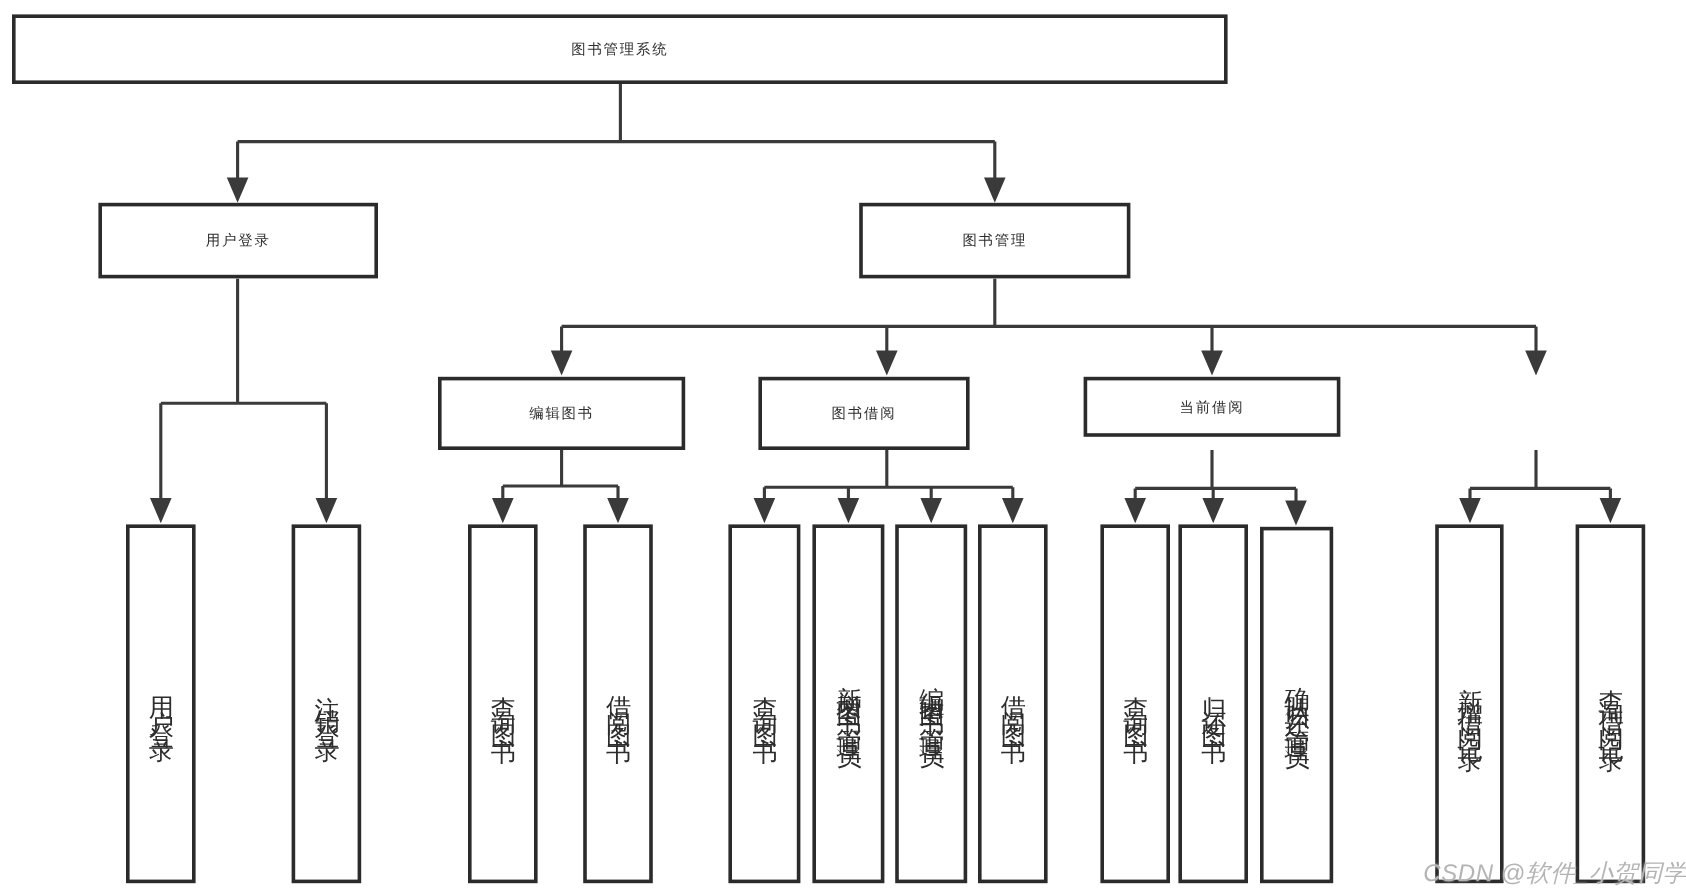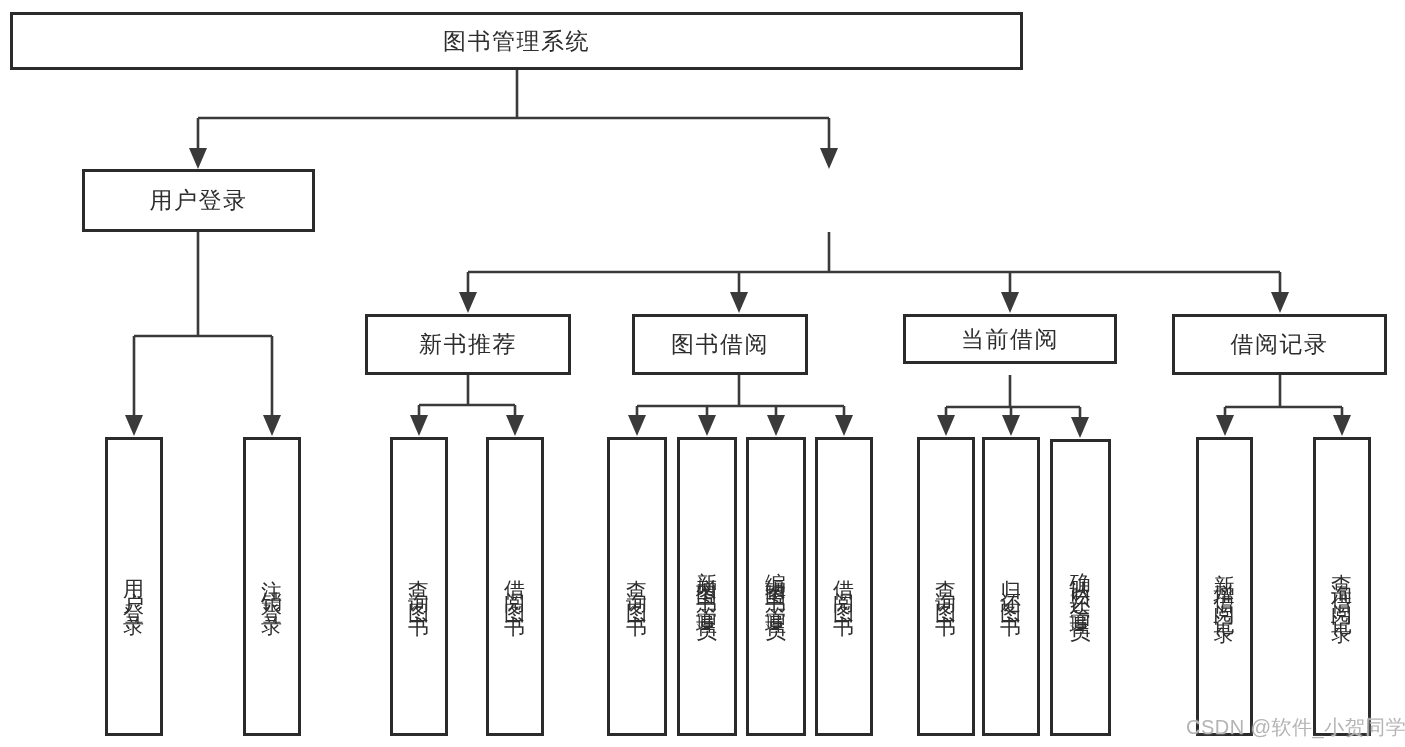--- a/index.html
+++ b/index.html
@@ -22,21 +22,21 @@
   .connectors .wires{fill:none;stroke:var(--line);stroke-width:2.6px;}
   .connectors .arrowheads{fill:var(--line);stroke:none;}
   .box{
     position:absolute;
     box-sizing:border-box;
     border:3px solid var(--border);
     background:var(--background);
     display:flex;align-items:center;justify-content:center;
   }
   .box.h span{
-    font-size:23px;
+    font-size:12px;
     letter-spacing:1.5px;
     white-space:nowrap;
   }
   .box.v span{
     writing-mode:vertical-rl;
     text-orientation:mixed;
     font-size:21px;
     letter-spacing:12px;
     line-height:1;
   }
@@ -44,20 +44,21 @@
   .box.v.ls7 span{letter-spacing:7px;}
   .watermark{
     position:absolute;
     left:1186px;top:714px;
     font-size:20px;
     letter-spacing:0.5px;
     color:var(--watermark);
     white-space:nowrap;
     text-shadow:0 0 2px rgba(255,255,255,0.9);
     z-index:5;
+    font-style:italic;
   }
 </style>
 </head>
 <body>
 
 <div class="stage">
 
   <svg class="connectors" width="1405" height="747" viewBox="0 0 1405 747" aria-hidden="true">
     <path class="wires" d="
       M517,70 V118
@@ -115,32 +116,32 @@
       M1333,415 L1351,415 L1342,436 Z"></path>
   </svg>
 
   <div class="box h" style="left:10px;top:12px;width:1013px;height:58px">
     <span>图书管理系统</span>
   </div>
 
   <div class="box h" style="left:82px;top:169px;width:233px;height:63px">
     <span>用户登录</span>
   </div>
+  <div class="box h" style="left:716px;top:169px;width:226px;height:63px">
+    <span>图书管理</span>
+  </div>
 
   <div class="box h" style="left:365px;top:314px;width:206px;height:61px">
-    <span>新书推荐</span>
+    <span>编辑图书</span>
   </div>
   <div class="box h" style="left:632px;top:314px;width:176px;height:61px">
     <span>图书借阅</span>
   </div>
   <div class="box h" style="left:903px;top:314px;width:214px;height:50px">
     <span>当前借阅</span>
-  </div>
-  <div class="box h" style="left:1172px;top:314px;width:215px;height:61px">
-    <span>借阅记录</span>
   </div>
 
   <div class="box v" style="left:105px;top:437px;width:58px;height:299px">
     <span>用户登录</span>
   </div>
   <div class="box v" style="left:243px;top:437px;width:58px;height:299px">
     <span>注销登录</span>
   </div>
 
   <div class="box v" style="left:390px;top:437px;width:58px;height:299px">

